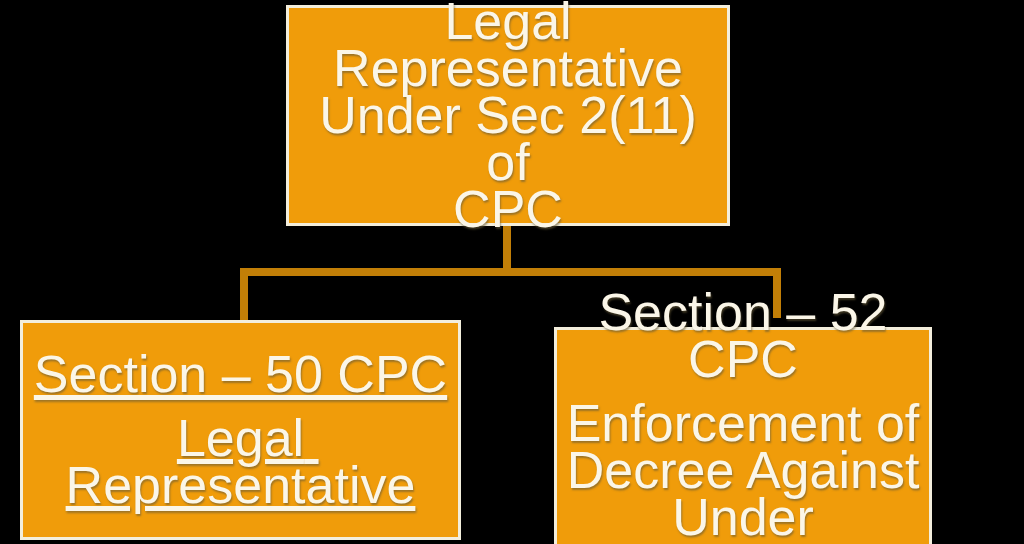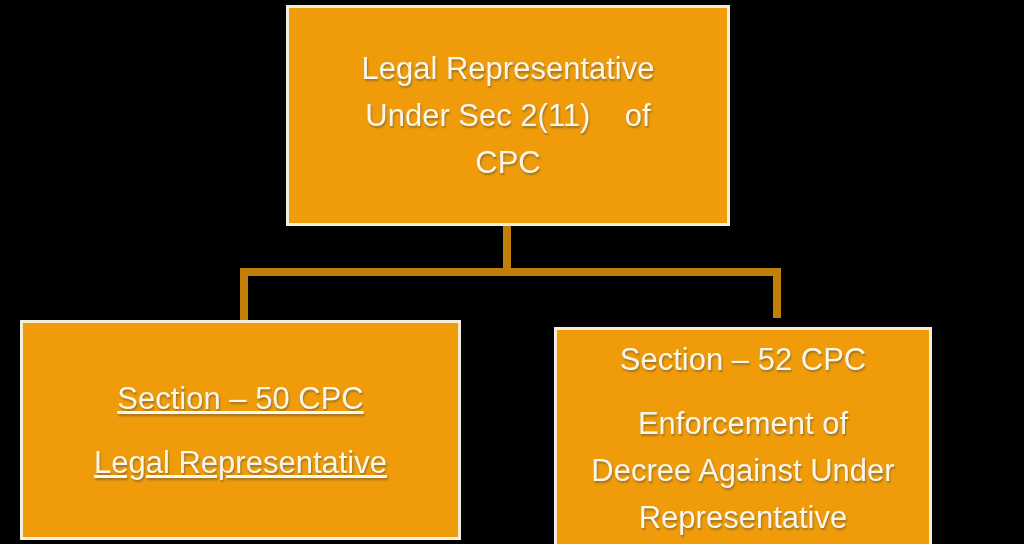--- a/index.html
+++ b/index.html
@@ -19,21 +19,21 @@
     position: absolute;
     box-sizing: border-box;
     background: var(--node-fill, #F09C0A);
     border: 3px solid var(--node-border, #F3EEDC);
     color: var(--node-text, #FBF6E8);
     display: flex;
     flex-direction: column;
     align-items: center;
     justify-content: center;
     text-align: center;
-    font-size: 31px;
+    font-size: 52px;
     line-height: 47px;
     text-shadow: 1px 2px 2px rgba(100, 88, 55, 0.6);
   }
   .node .para {
     white-space: pre-wrap;
     width: 100%;
   }
   .node .para + .para {
     margin-top: 17px;
   }

